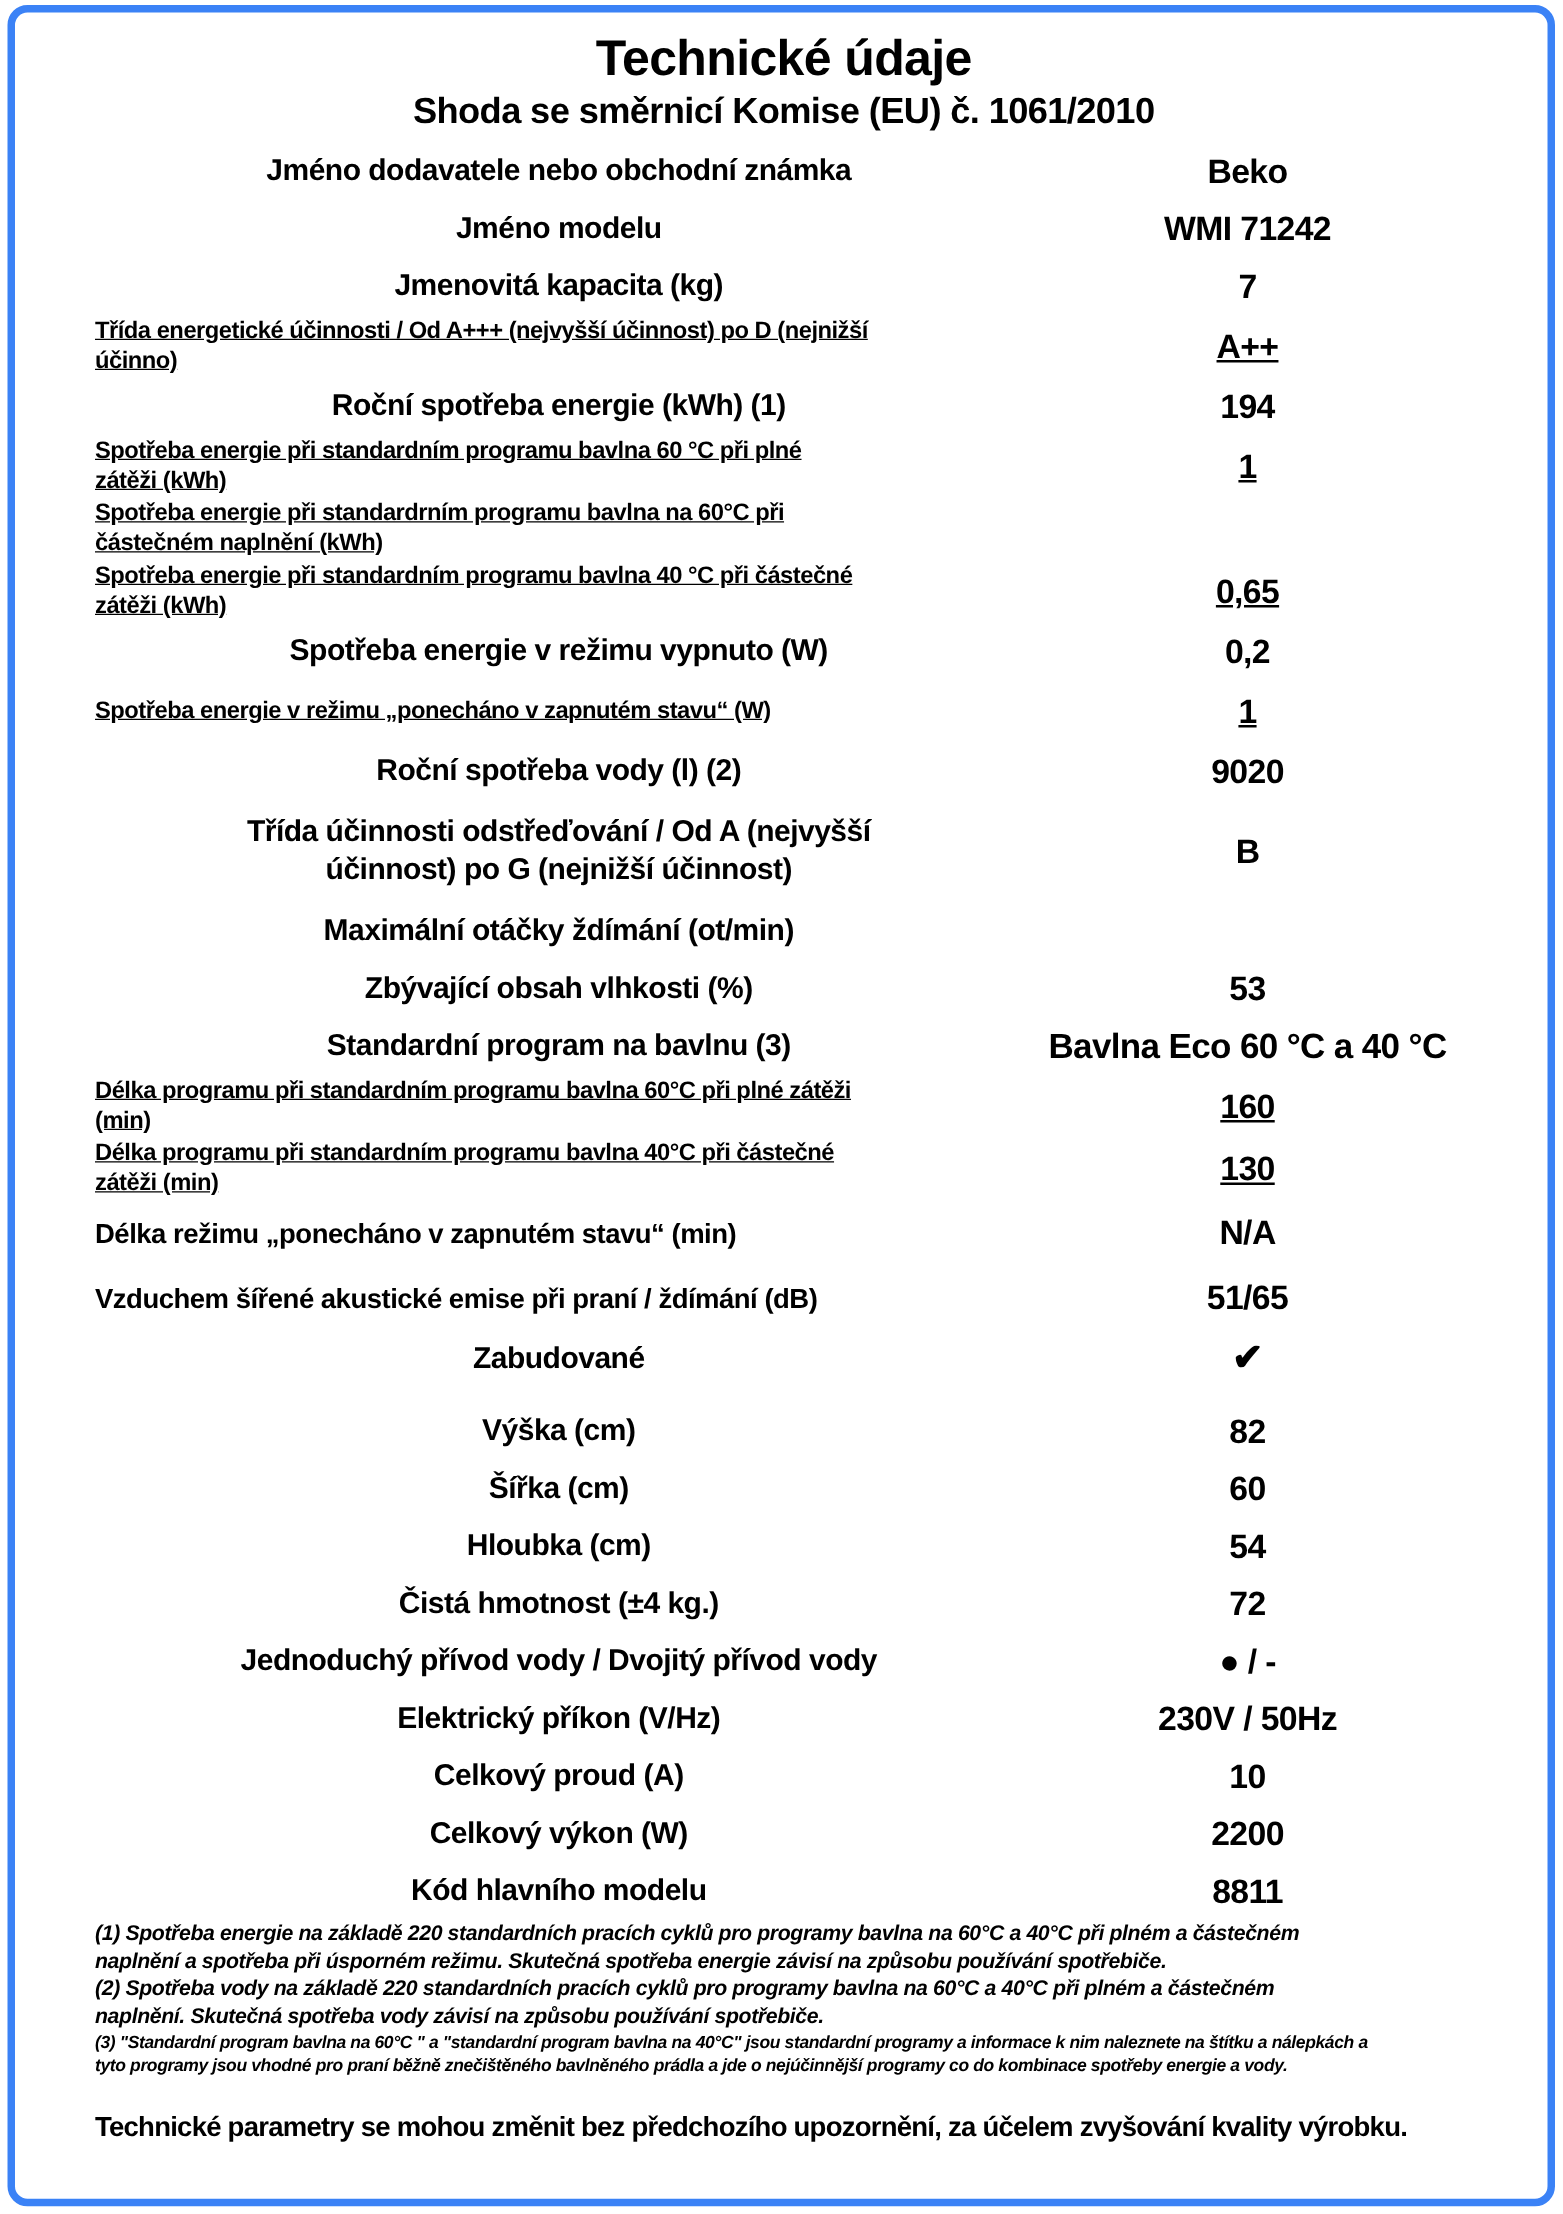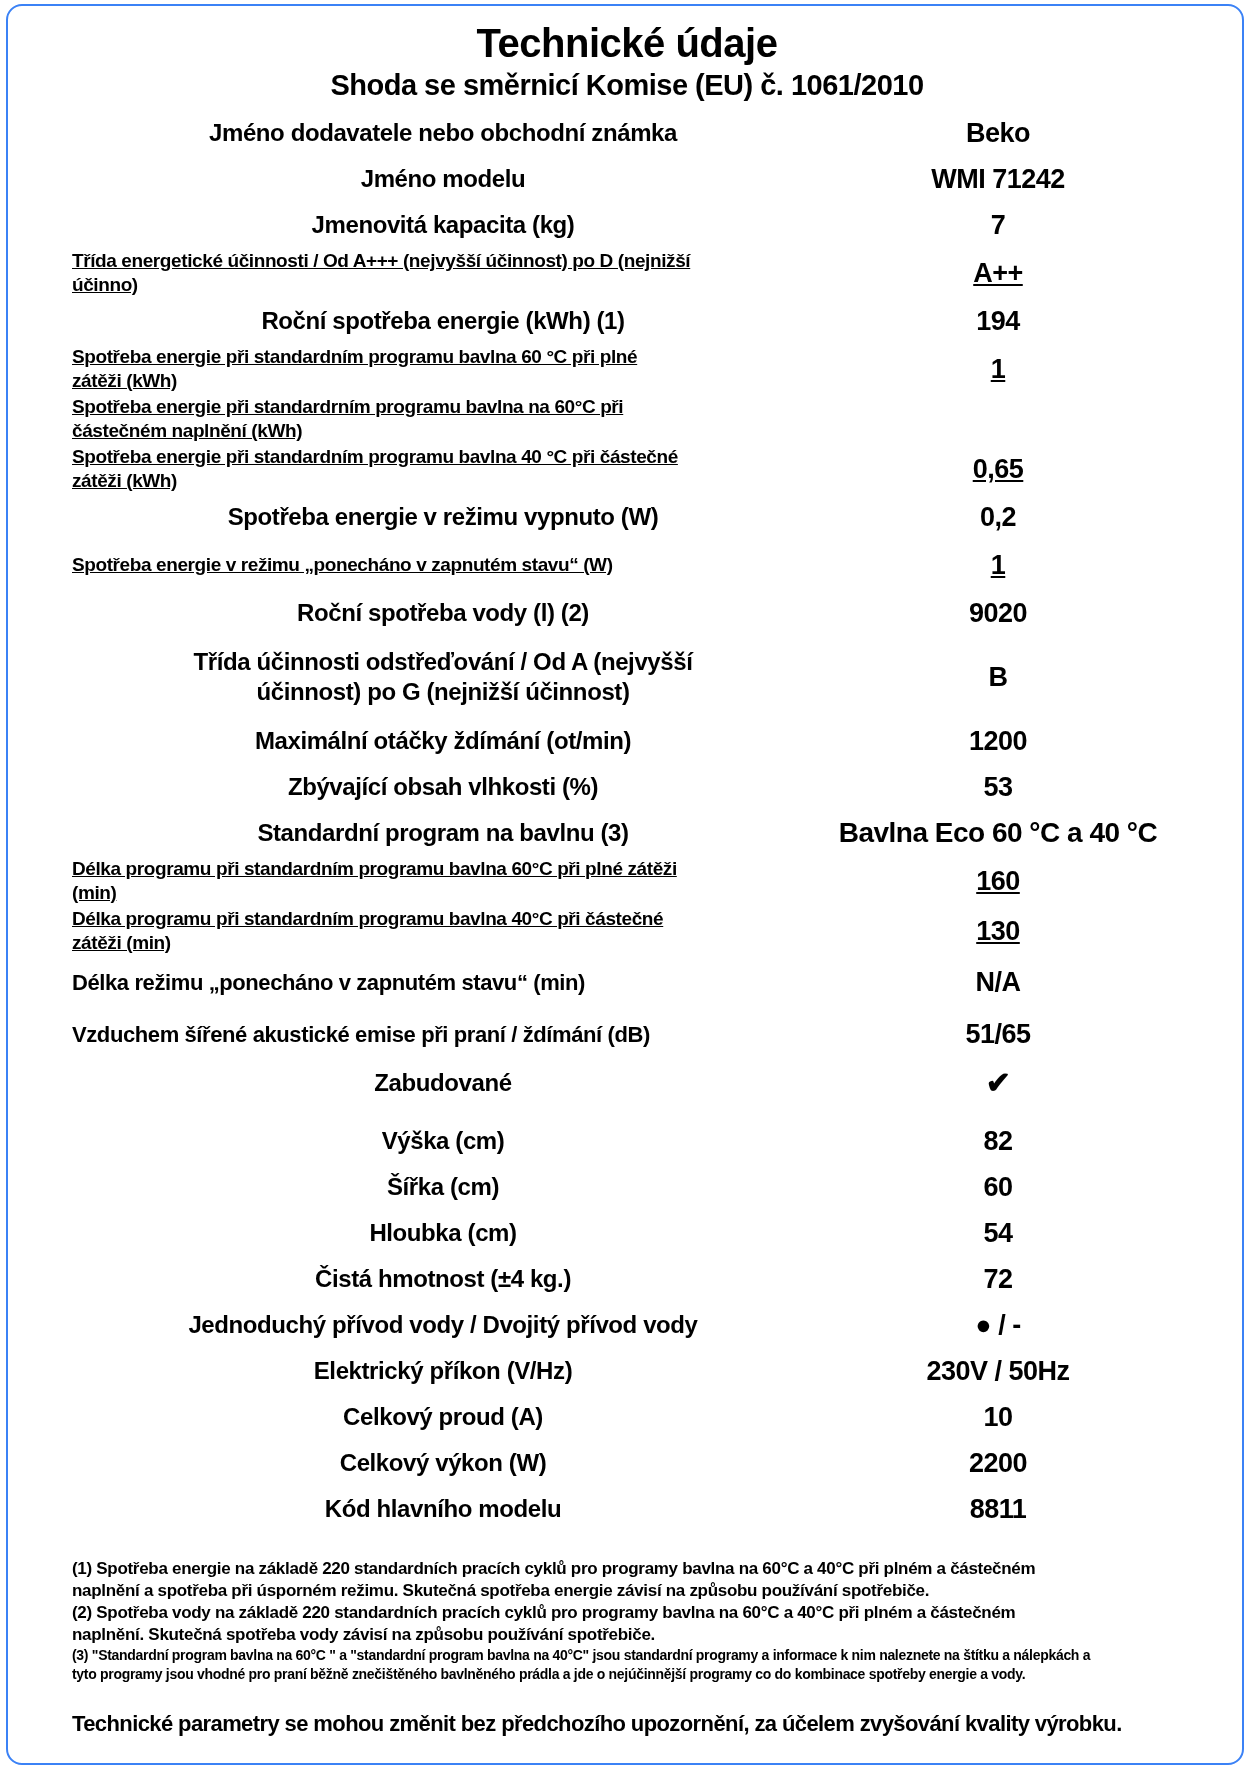--- a/index.html
+++ b/index.html
@@ -10,21 +10,21 @@
     color: #000;
   }
   body {
     width: 1250px;
     height: 1771px;
     position: relative;
   }
   .sheet {
     position: absolute;
     top: 4px; left: 6px; right: 6px; bottom: 6px;
-    border: 2px solid #3b82f6;
+    border: 6px solid #3b82f6;
     border-radius: 16px;
     box-sizing: border-box;
     padding: 12px 60px 10px 64px;
     background: #ffffff;
     overflow: hidden;
   }
   .title {
     text-align: center;
     font-size: 40px;
     font-weight: bold;
@@ -62,21 +62,21 @@
   .row.size-L { min-height: 46px; }
   .row.size-M { min-height: 52px; }
   .row.size-S { min-height: 50px; text-decoration: underline; }
   .row.size-L.multi { min-height: 82px; }
   .row.size-L .label { font-size: 24px; line-height: 30px; text-align: center; }
   .row.size-M .label { font-size: 22px; line-height: 27px; }
   .row.size-S .label { font-size: 19px; line-height: 24px; }
   .row:nth-child(21) { margin-top: 12px; }
   .row .value.wide { font-size: 28px; }
   .row .value.check { font-size: 30px; }
-  .footnotes { margin-top: 26px; }
+  .footnotes { margin-top: 0; font-style: italic; }
   .fn {
     font-weight: bold;
     letter-spacing: -0.3px;
     white-space: pre-line;
     margin: 0;
   }
   .fn.fn-normal { font-size: 17px; line-height: 22px; }
   .fn.fn-small  { font-size: 14px; line-height: 19px; }
   .closing {
     margin-top: 26px;
@@ -141,21 +141,20 @@
         <div class="label">Roční spotřeba vody (l) (2)</div>
         <div class="value">9020</div>
       </div>
       <div class="row size-L multi">
         <div class="label">Třída účinnosti odstřeďování / Od A (nejvyšší
 účinnost) po G (nejnižší účinnost)</div>
         <div class="value">B</div>
       </div>
       <div class="row size-L">
         <div class="label">Maximální otáčky ždímání (ot/min)</div>
-        <div class="value">1200</div>
       </div>
       <div class="row size-L">
         <div class="label">Zbývající obsah vlhkosti (%)</div>
         <div class="value">53</div>
       </div>
       <div class="row size-L">
         <div class="label">Standardní program na bavlnu (3)</div>
         <div class="value wide">Bavlna Eco 60 °C a 40 °C</div>
       </div>
       <div class="row size-S multi">

